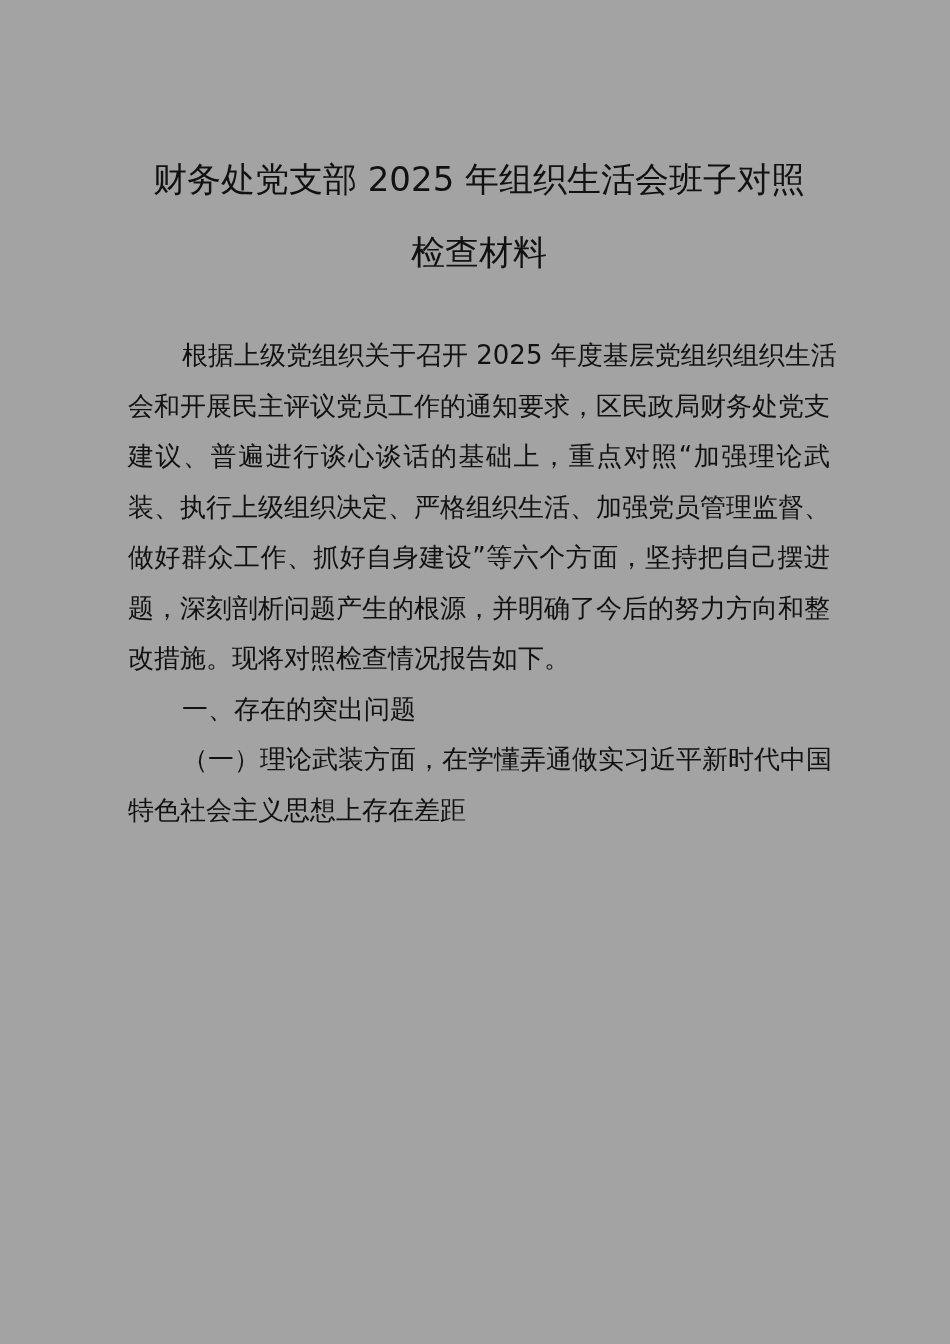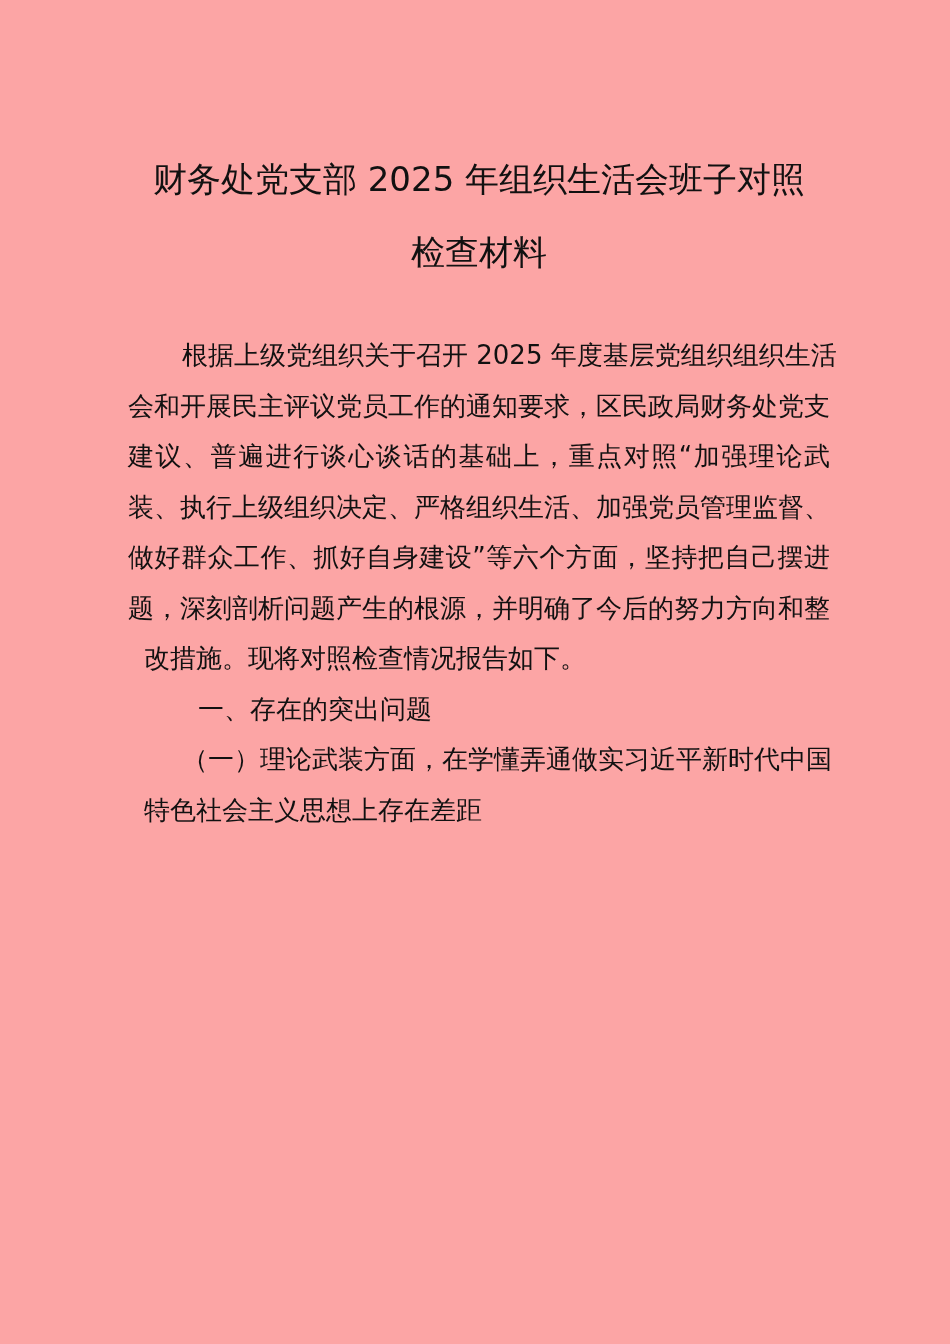--- a/index.html
+++ b/index.html
@@ -14,21 +14,21 @@
     overflow: hidden;
     font-family: "DejaVu Sans", "Liberation Sans", sans-serif;
     color: #111111;
   }
   .page {
     position: absolute;
     left: 0;
     top: 0;
     width: 950px;
     height: 1344px;
-    background: #fca5a5;
+    background: #a3a3a3;
   }
   .title {
     position: absolute;
     left: 128px;
     width: 702px;
     text-align: center;
     font-size: 34px;
     line-height: 73px;
     top: 143px;
     margin: 0;
@@ -46,21 +46,20 @@
     display: block;
     height: 50.5px;
     line-height: 50.5px;
     font-size: 26px;
     white-space: nowrap;
     text-align: justify;
     text-align-last: justify;
   }
   .line.last {
     text-align-last: left;
-    margin-left: 16px;
   }
   .line.indent {
     padding-left: 54px;
   }
 </style>
 </head>
 <body>
 
 <div class="page">
 

